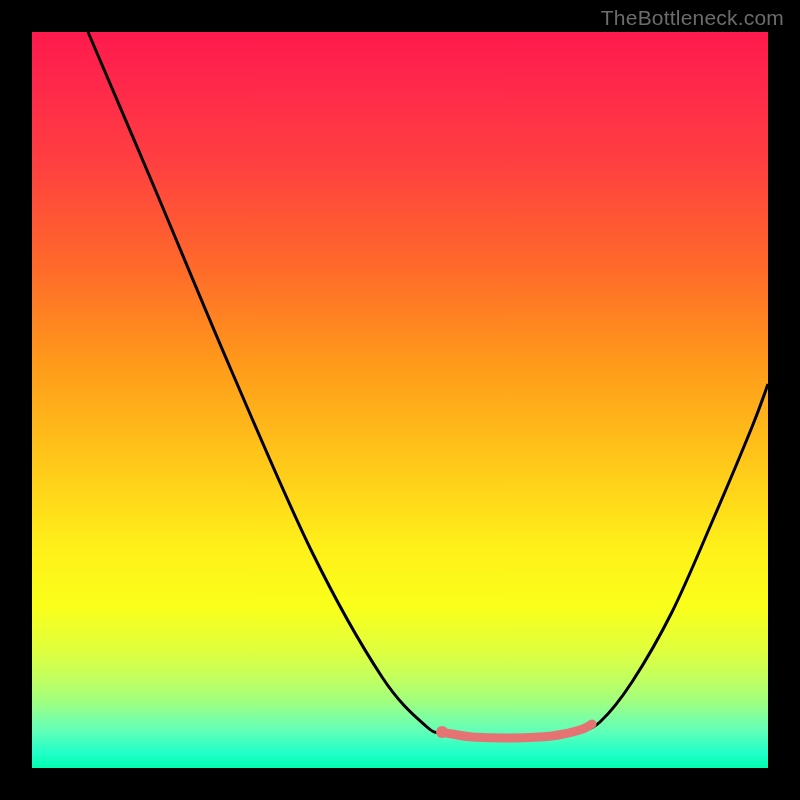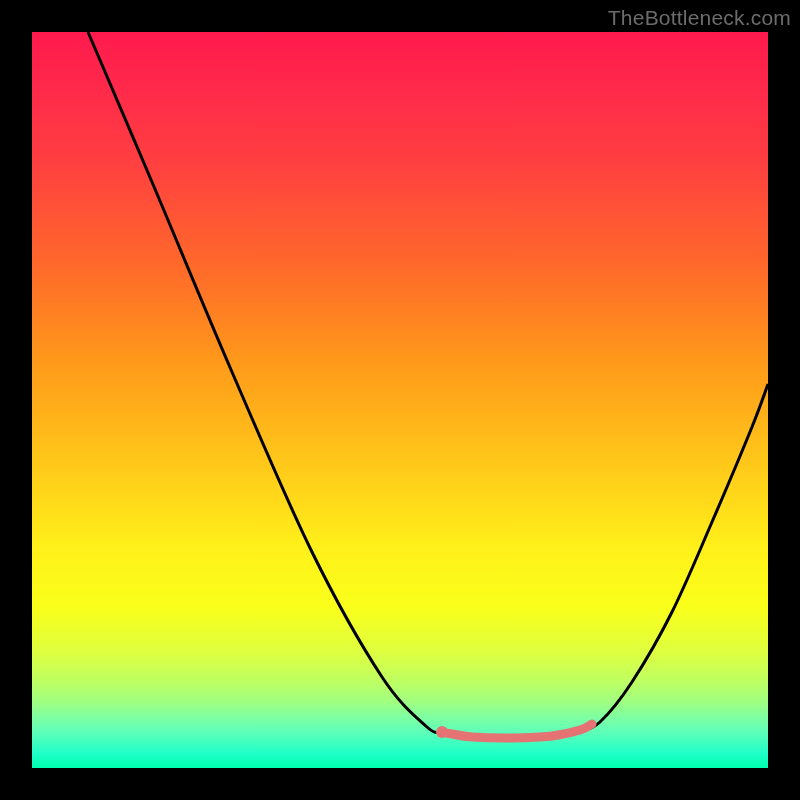--- a/index.html
+++ b/index.html
@@ -46,21 +46,21 @@
     position: absolute;
     left: 0;
     top: 0;
     width: 736px;
     height: 736px;
     overflow: visible;
   }
   .source {
     position: absolute;
     top: 6px;
-    right: 9px;
+    right: 16px;
     color: #6c6c6c;
     font-size: 21px;
     font-weight: 500;
     letter-spacing: 0.2px;
   }
 </style>
 </head>
 <body>
 
 <div class="frame">

